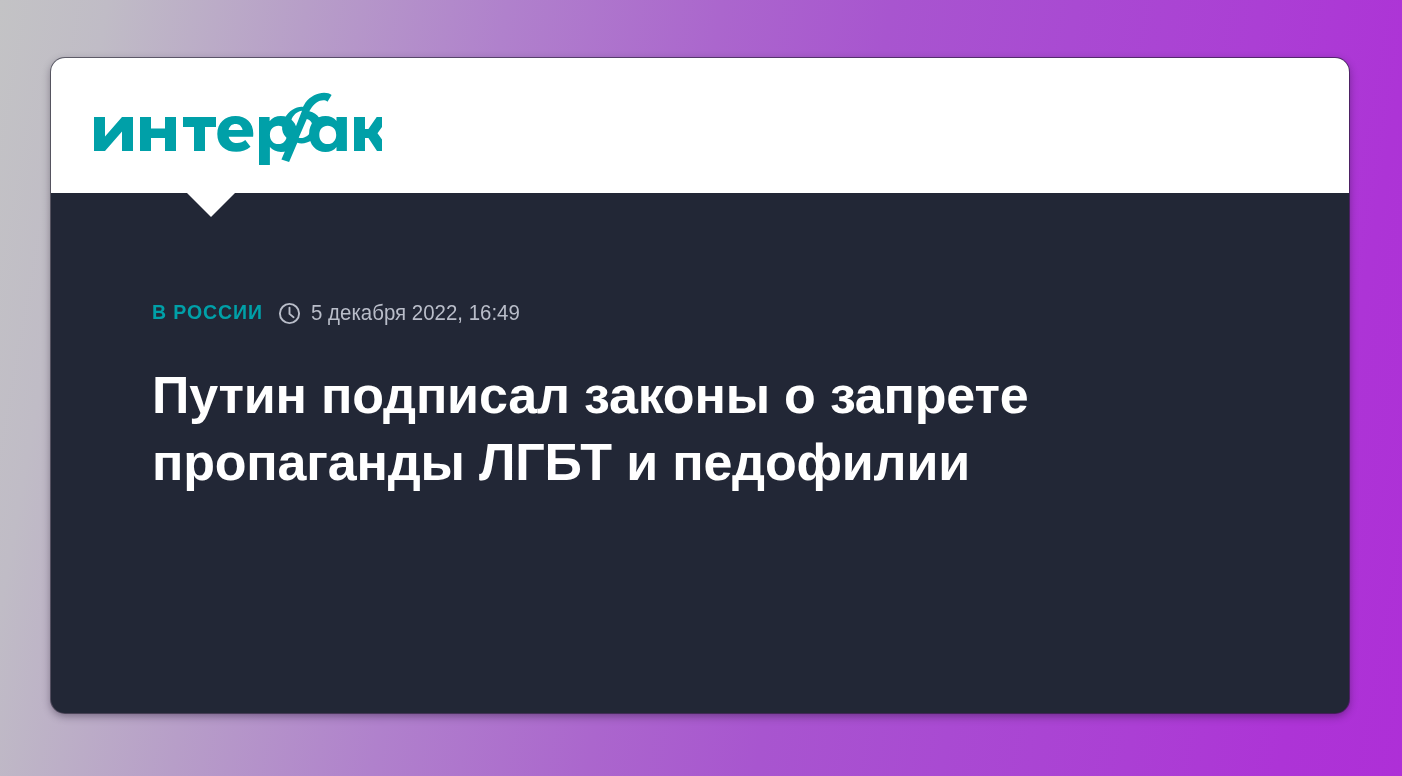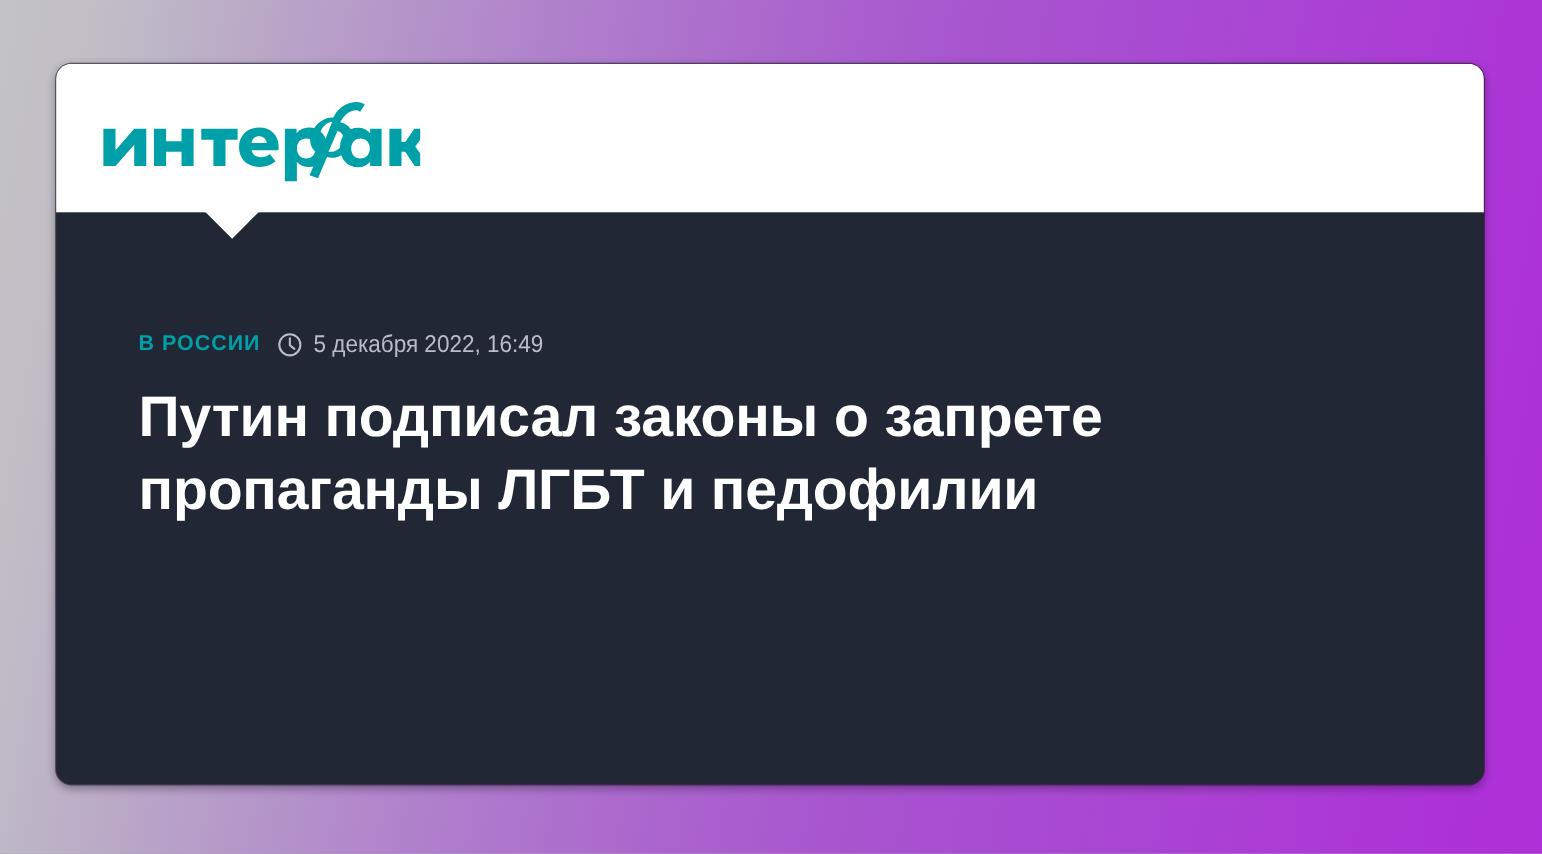--- a/index.html
+++ b/index.html
@@ -71,21 +71,21 @@
     border-right: 25px solid transparent;
     border-top: 25px solid #ffffff;
   }
 
   
   #article-body {
     position: absolute;
     left: 0;
     top: 135px;
     width: 100%;
-    padding: 107px 60px 0 75px;
+    padding: 107px 60px 0 101px;
   }
 
   #meta-row {
     display: flex;
     align-items: center;
     height: 26px;
   }
 
   #category-label {
     color: #00a0a8;
@@ -111,21 +111,21 @@
     color: #b9bdc9;
     font-size: 22px;
     font-family: "Liberation Sans Narrow", "Liberation Sans", sans-serif;
     transform: scaleX(0.93);
     transform-origin: left center;
     white-space: nowrap;
     line-height: 1;
   }
 
   #headline {
-    margin-top: 20px;
+    margin-top: 36px;
     color: #ffffff;
     font-size: 52px;
     font-weight: bold;
     line-height: 1.29;
     letter-spacing: -0.2px;
     max-width: 1130px;
   }
 </style>
 </head>
 <body>

